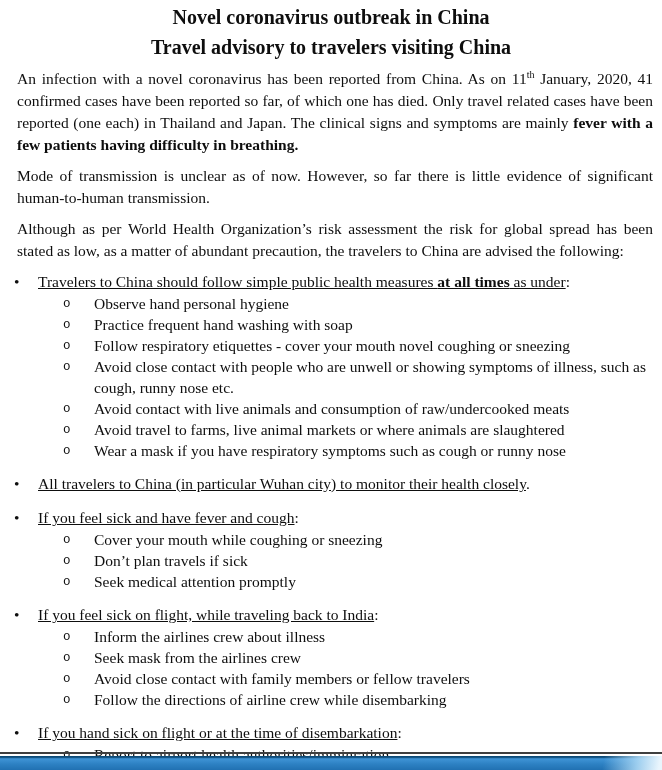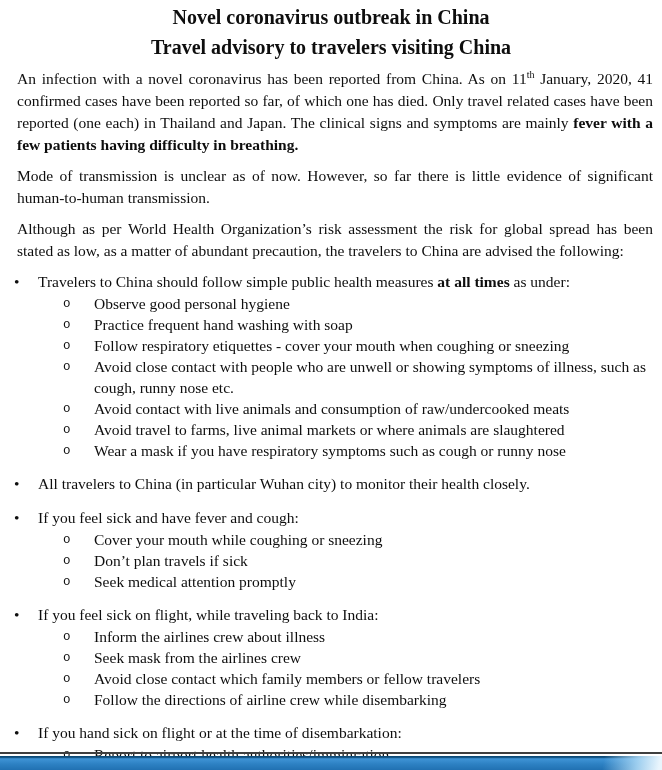--- a/index.html
+++ b/index.html
@@ -26,21 +26,21 @@
   .doc-subtitle { margin-bottom: 10px; }
   .doc p {
     margin: 0 0 9px 8px;
     text-align: justify;
   }
   sup {
     font-size: 10px;
     line-height: 0;
     vertical-align: super;
   }
-  .u { }
+  .u { text-decoration: underline; }
   b.u { font-weight: bold; }
   ul { margin: 0; padding: 0; list-style: none; }
   ul.outer > li.group {
     position: relative;
     padding-left: 29px;
     margin: 0 0 12px 0;
   }
   .bm {
     position: absolute;
     left: 5px; top: 0;
@@ -89,23 +89,23 @@
   <p>Mode of transmission is unclear as of now. However, so far there is little evidence of significant human-to-human transmission.</p>
 
   <p>Although as per World Health Organization’s risk assessment the risk for global spread has been stated as low, as a matter of abundant precaution, the travelers to China are advised the following:</p>
 
   <ul class="outer">
 
     <li class="group">
       <span class="bm">•</span>
       <span class="head"><span class="u">Travelers to China should follow simple public health measures </span><b class="u">at all times</b><span class="u"> as under</span><span>:</span></span>
       <ul class="inner">
-        <li><span class="om">o</span><span>Observe good personal hygiene</span></li>
+        <li><span class="om">o</span><span>Observe hand personal hygiene</span></li>
         <li><span class="om">o</span><span>Practice frequent hand washing with soap</span></li>
-        <li><span class="om">o</span><span>Follow respiratory etiquettes - cover your mouth when coughing or sneezing</span></li>
+        <li><span class="om">o</span><span>Follow respiratory etiquettes - cover your mouth novel coughing or sneezing</span></li>
         <li><span class="om">o</span><span>Avoid close contact with people who are unwell or showing symptoms of illness, such as cough, runny nose etc.</span></li>
         <li><span class="om">o</span><span>Avoid contact with live animals and consumption of raw/undercooked meats</span></li>
         <li><span class="om">o</span><span>Avoid travel to farms, live animal markets or where animals are slaughtered</span></li>
         <li><span class="om">o</span><span>Wear a mask if you have respiratory symptoms such as cough or runny nose</span></li>
       </ul>
     </li>
 
     <li class="group">
       <span class="bm">•</span>
       <span class="head"><span class="u">All travelers to China (in particular Wuhan city) to monitor their health closely</span><span>.</span></span>
@@ -120,21 +120,21 @@
         <li><span class="om">o</span><span>Seek medical attention promptly</span></li>
       </ul>
     </li>
 
     <li class="group">
       <span class="bm">•</span>
       <span class="head"><span class="u">If you feel sick on flight, while traveling back to India</span><span>:</span></span>
       <ul class="inner">
         <li><span class="om">o</span><span>Inform the airlines crew about illness</span></li>
         <li><span class="om">o</span><span>Seek mask from the airlines crew</span></li>
-        <li><span class="om">o</span><span>Avoid close contact which family members or fellow travelers</span></li>
+        <li><span class="om">o</span><span>Avoid close contact with family members or fellow travelers</span></li>
         <li><span class="om">o</span><span>Follow the directions of airline crew while disembarking</span></li>
       </ul>
     </li>
 
     <li class="group">
       <span class="bm">•</span>
       <span class="head"><span class="u">If you hand sick on flight or at the time of disembarkation</span><span>:</span></span>
       <ul class="inner">
         <li><span class="om">o</span><span>Report to airport health authorities/immigration</span></li>
       </ul>

